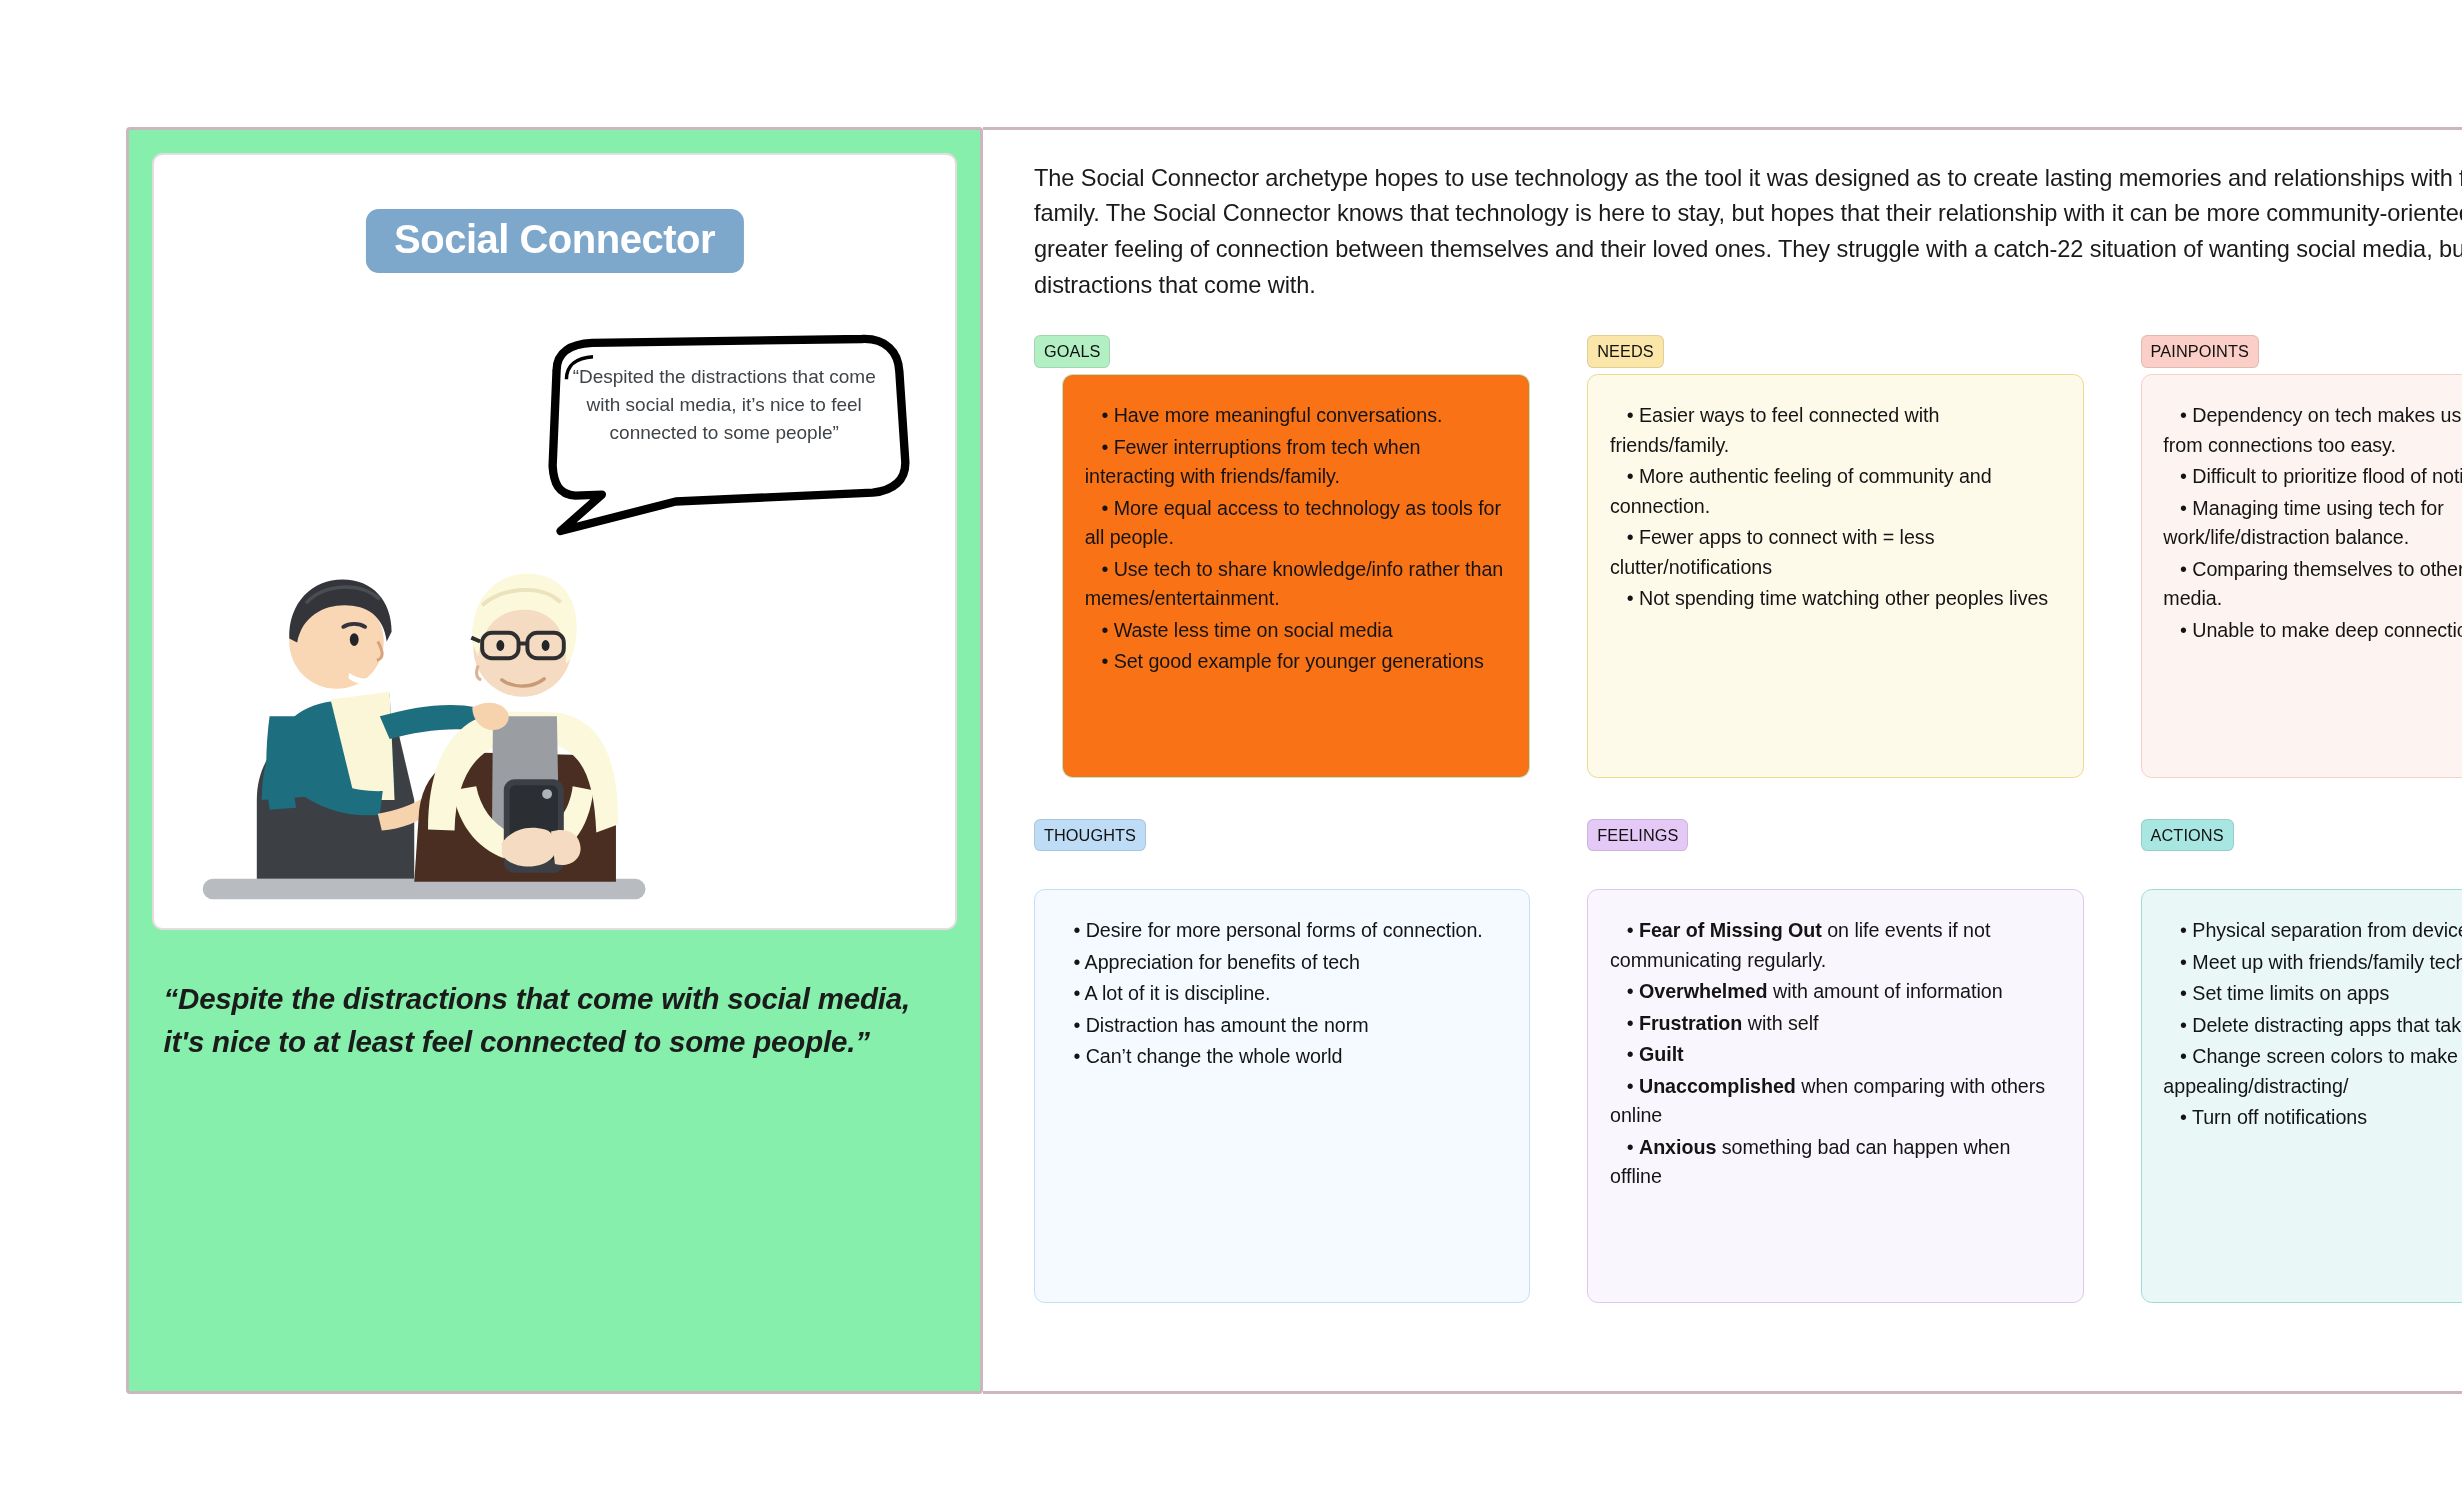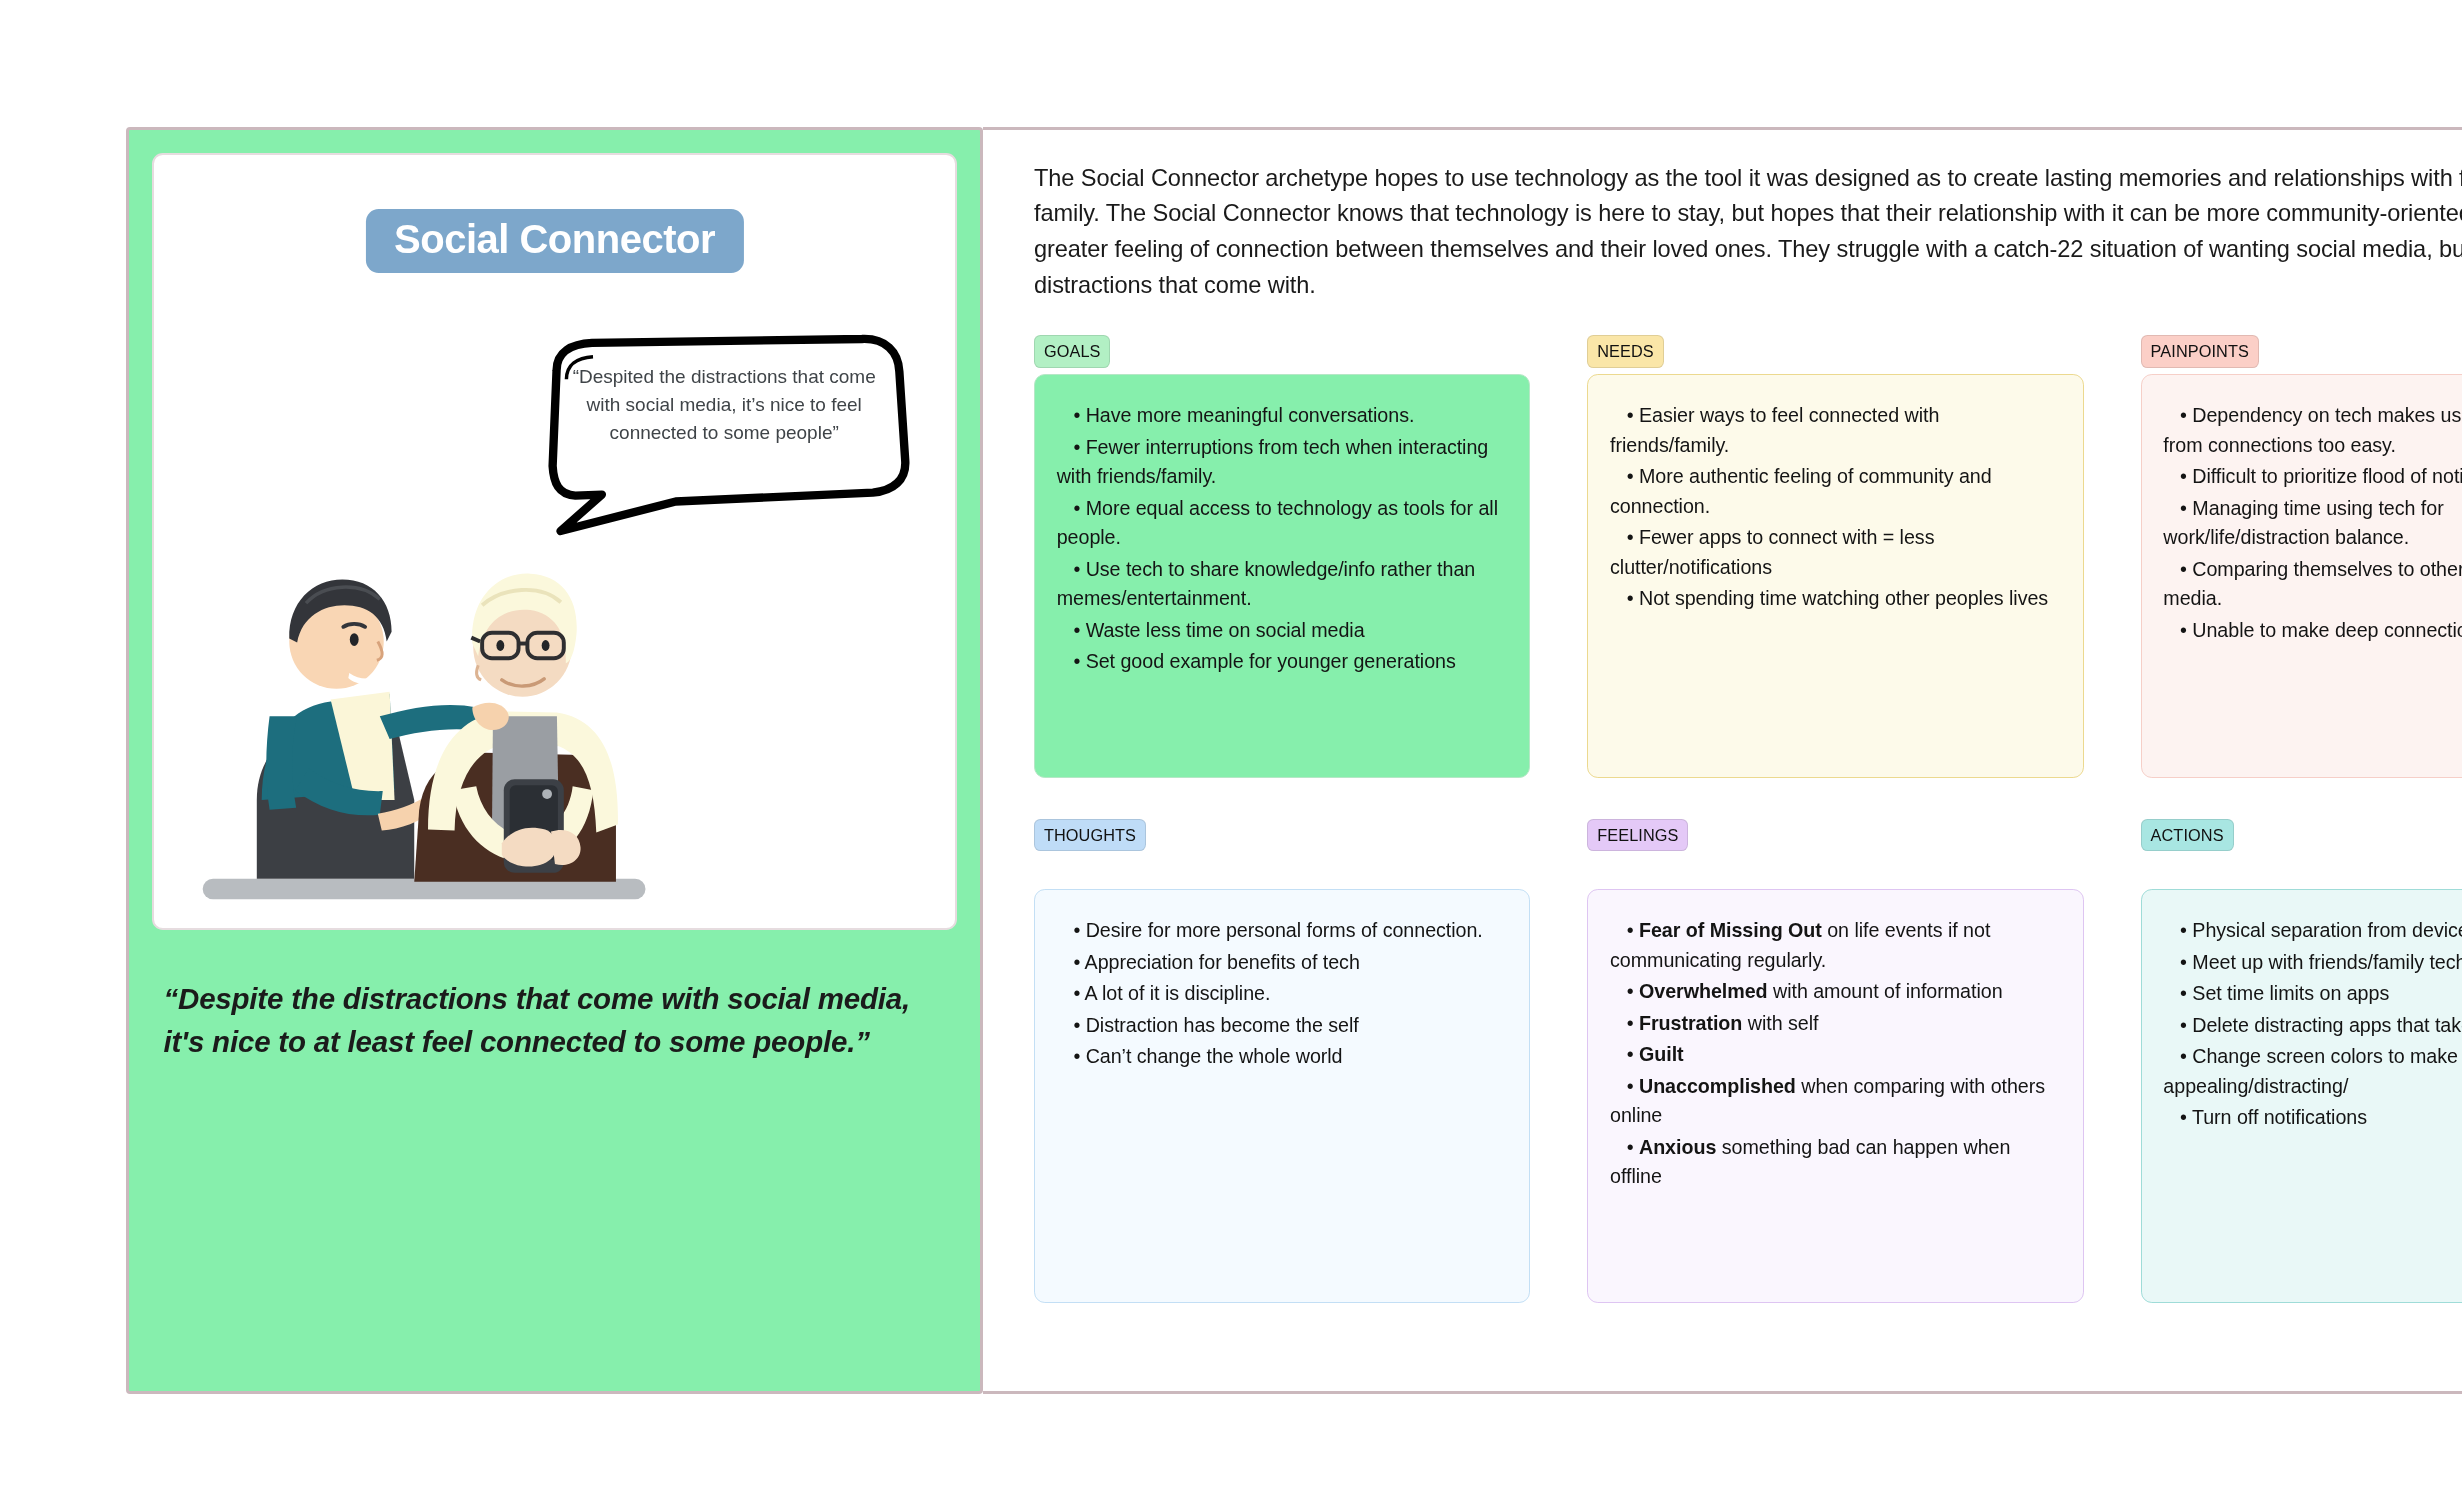--- a/index.html
+++ b/index.html
@@ -246,21 +246,21 @@
   </div>
 
   <div class="right-panel">
 
     <p class="intro-paragraph">The Social Connector archetype hopes to use technology as the tool it was designed as to create lasting memories and relationships with friends and family. The Social Connector knows that technology is here to stay, but hopes that their relationship with it can be more community-oriented to facilitate a greater feeling of connection between themselves and their loved ones. They struggle with a catch-22 situation of wanting social media, but not all the distractions that come with.</p>
 
     <div class="card-grid">
 
       <div class="card-block">
         <span class="card-tag" id="tag-goals" style="background: rgb(178, 240, 196);">GOALS</span>
-        <div class="card-body" id="body-goals" style="background: #86efac; border-color: rgb(182, 231, 198);">
+        <div class="card-body" id="body-goals" style="background: #f97316; border-color: rgb(182, 231, 198); margin-left: 28px;">
           <ul id="list-goals">
               <li>Have more meaningful conversations.</li>
               <li>Fewer interruptions from tech when interacting with friends/family.</li>
               <li>More equal access to technology as tools for all people.</li>
               <li>Use tech to share knowledge/info rather than memes/entertainment.</li>
               <li>Waste less time on social media</li>
               <li>Set good example for younger generations</li>
             </ul>
         </div>
       </div>
@@ -290,21 +290,21 @@
         </div>
       </div>
 
       <div class="card-block row2">
         <span class="card-tag" id="tag-thoughts" style="background: rgb(191, 220, 247);">THOUGHTS</span>
         <div class="card-body" id="body-thoughts" style="background: rgb(244, 250, 255); border-color: rgb(195, 223, 245);">
           <ul id="list-thoughts">
               <li>Desire for more personal forms of connection.</li>
               <li>Appreciation for benefits of tech</li>
               <li>A lot of it is discipline.</li>
-              <li>Distraction has become the self</li>
+              <li>Distraction has amount the norm</li>
               <li>Can’t change the whole world</li>
             </ul>
         </div>
       </div>
 
       <div class="card-block row2">
         <span class="card-tag" id="tag-feelings" style="background: rgb(228, 201, 247);">FEELINGS</span>
         <div class="card-body" id="body-feelings" style="background: rgb(250, 246, 254); border-color: rgb(222, 197, 242);">
           <ul id="list-feelings">
               <li><b>Fear of Missing Out</b> on life events if not communicating regularly.</li>

